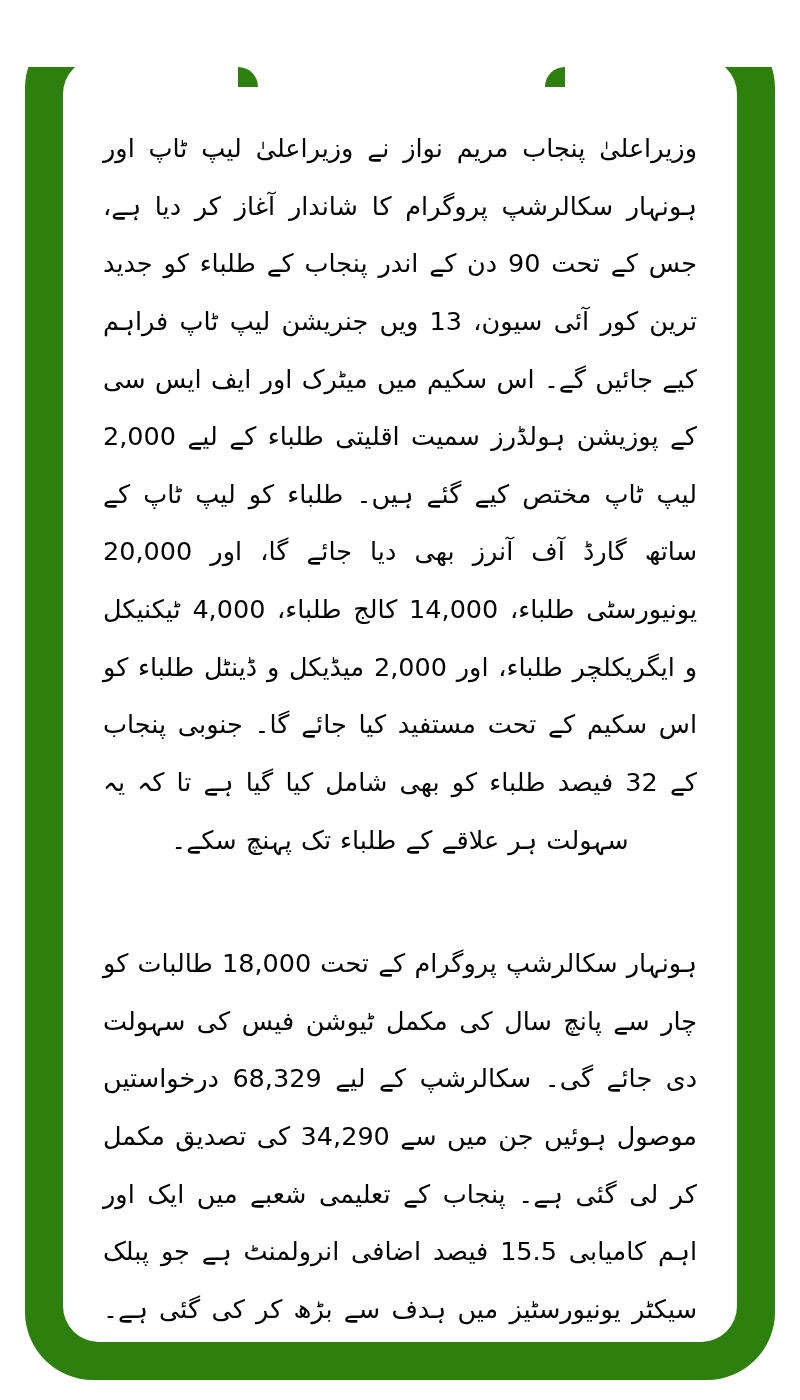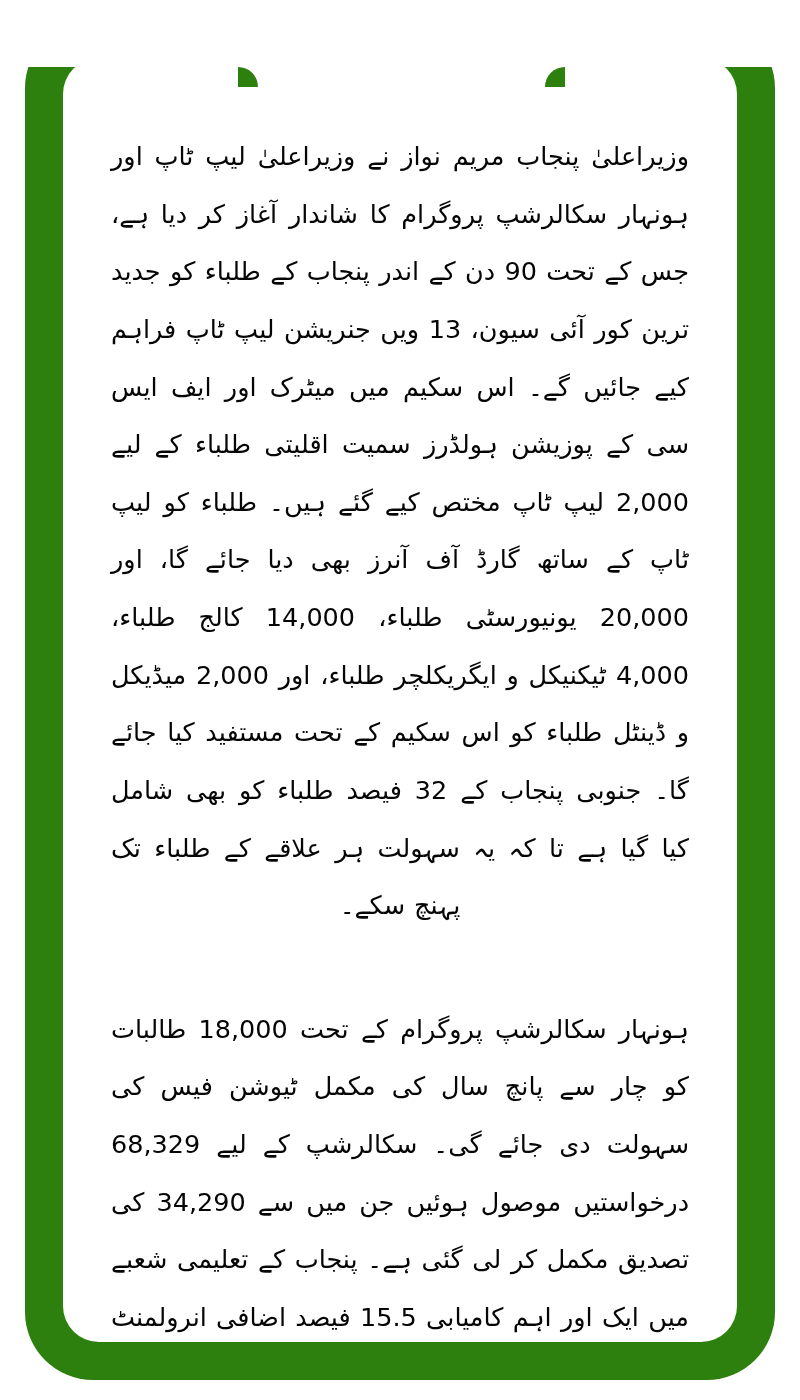--- a/index.html
+++ b/index.html
@@ -93,21 +93,21 @@
     direction: rtl;
     text-align: justify;
     text-align-last: center;
   }
 
   .para {
     font-family: "DejaVu Sans", "Liberation Sans", sans-serif;
     font-size: 25.5px;
     line-height: 2.26;
     color: #050505;
-    margin: 8px;
+    margin: 0;
     direction: rtl;
     text-align: justify;
     text-justify: inter-word;
     letter-spacing: 0.1px;
     word-spacing: 1px;
   }
   .para + .para { margin-top: 0; }
 
   #para-1 { margin-bottom: 66px; }
   #para-2 { margin-bottom: 6px; }

